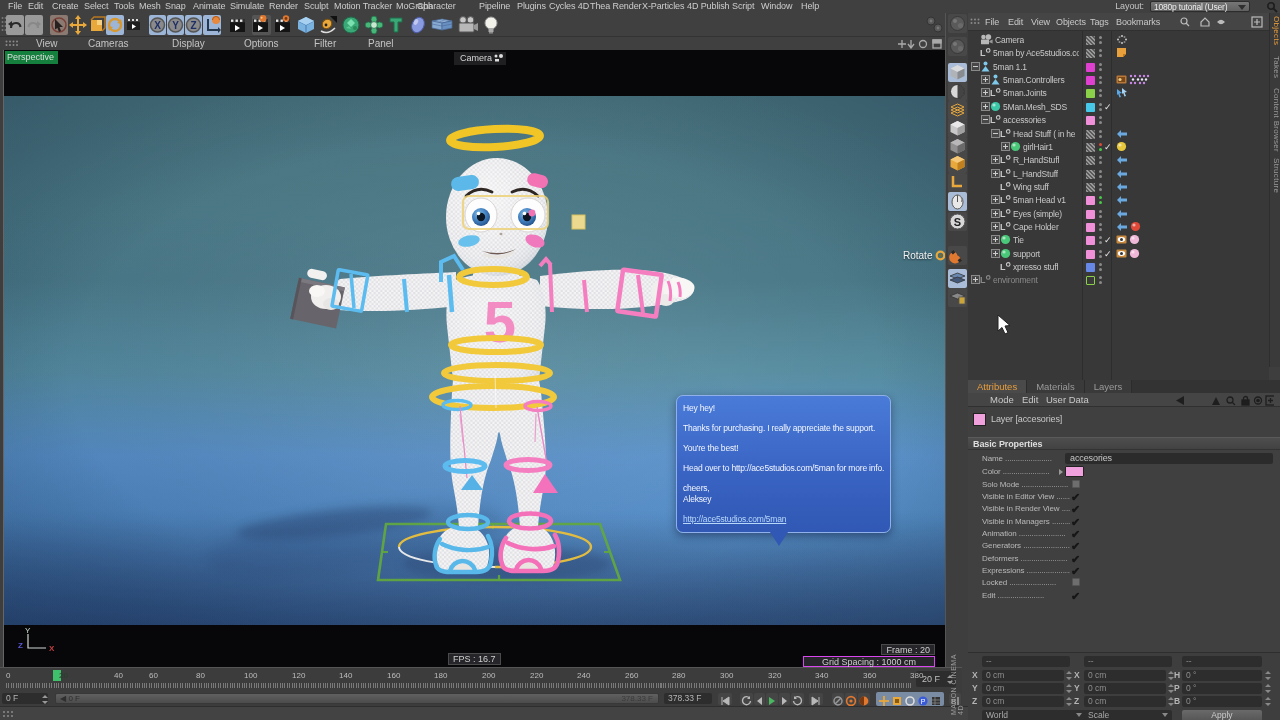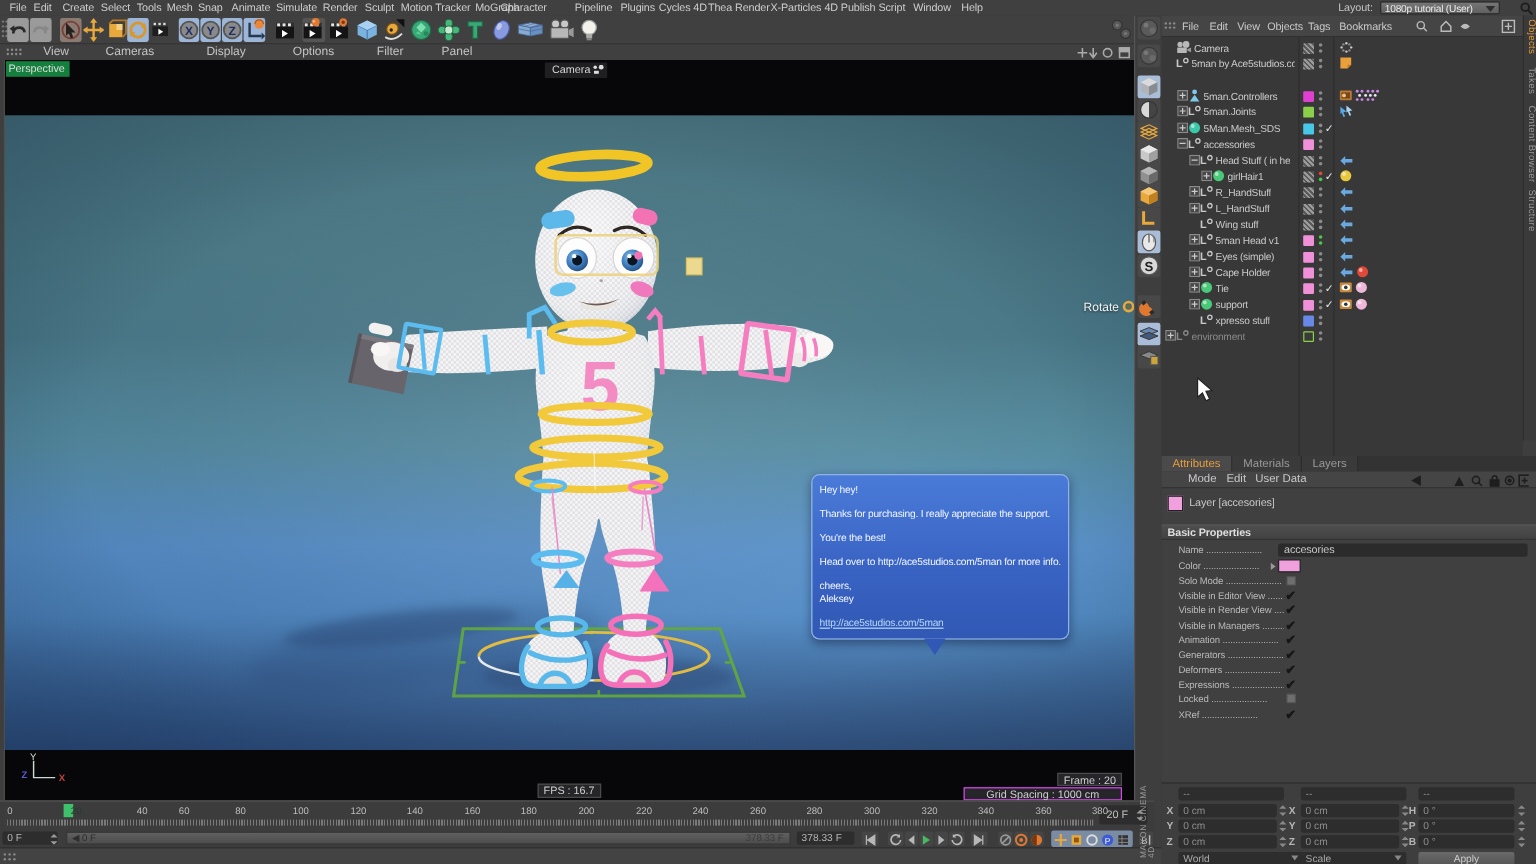--- a/index.html
+++ b/index.html
@@ -853,20 +853,30 @@
       <div class="orow" style="top:16.4px;color:#c9c9c9"><span style="display:inline-block;width:3px"></span><span style="display:inline-block;width:9px"></span><svg width="11" height="11" style="vertical-align:-2px">
           <text x="0" y="9" font-size="9" font-weight="bold" fill="#c8c8c8" font-family="Liberation Sans">L</text>
           <circle cx="8.2" cy="3.4" r="1.8" fill="none" stroke="#c8c8c8" stroke-width="1.1"></circle>
         </svg><span class="nm" style="margin-left:2px;max-width:86px">5man by Ace5studios.com</span><span class="csq" style="background:repeating-linear-gradient(45deg,#9a9a9a 0 1.5px,#5a5a5a 1.5px 3px)"></span><span class="dots">
           <i></i>
           <i></i>
         </span><span style="position:absolute;left:148px;top:0"><svg width="11" height="11" style="vertical-align:-2px">
             <path d="M1 1 h9 v6 l-3 3 h-6 z" fill="#e8a03c"></path>
             <path d="M10 7 l-3 0 0 3" fill="#c07818"></path>
           </svg></span></div>
+      <div class="orow" style="top:29.7px;color:#c9c9c9"><span style="display:inline-block;width:3px"></span><svg width="9" height="9" style="vertical-align:-1px">
+          <rect x="0.5" y="0.5" width="8" height="8" fill="#484848" stroke="#8a8a8a" stroke-width="1"></rect>
+          <line x1="2" y1="4.5" x2="7" y2="4.5" stroke="#ccc" stroke-width="1"></line>
+        </svg><svg width="11" height="11" style="vertical-align:-2px">
+          <circle cx="5.5" cy="2.6" r="2" fill="#7ec8ea"></circle>
+          <path d="M5.5 5 L1.5 10.5 H9.5 Z" fill="#7ec8ea"></path>
+        </svg><span class="nm" style="margin-left:2px;max-width:78px">5man 1.1</span><span class="csq" style="background:#e040d0"></span><span class="dots">
+          <i></i>
+          <i></i>
+        </span></div>
       <div class="orow" style="top:43.0px;color:#c9c9c9"><span style="display:inline-block;width:13px"></span><svg width="9" height="9" style="vertical-align:-1px">
           <rect x="0.5" y="0.5" width="8" height="8" fill="#484848" stroke="#8a8a8a" stroke-width="1"></rect>
           <line x1="2" y1="4.5" x2="7" y2="4.5" stroke="#ccc" stroke-width="1"></line>
           <line x1="4.5" y1="2" x2="4.5" y2="7" stroke="#ccc" stroke-width="1"></line>
         </svg><svg width="11" height="11" style="vertical-align:-2px">
           <circle cx="5.5" cy="2.6" r="2" fill="#7ec8ea"></circle>
           <path d="M5.5 5 L1.5 10.5 H9.5 Z" fill="#7ec8ea"></path>
         </svg><span class="nm" style="margin-left:2px;max-width:70px">5man.Controllers</span><span class="csq" style="background:#e040d0"></span><span class="dots">
           <i></i>
           <i></i>
@@ -1134,21 +1144,21 @@
       <div class="prow" style="top:121px;width:88px;overflow:hidden">Animation ......................</div>
       <div class="pchk" style="top:121px;height:12px;line-height:12px">✔</div>
       <div class="prow" style="top:133px;width:88px;overflow:hidden">Generators ......................</div>
       <div class="pchk" style="top:133px;height:12px;line-height:12px">✔</div>
       <div class="prow" style="top:146px;width:88px;overflow:hidden">Deformers ......................</div>
       <div class="pchk" style="top:146px;height:12px;line-height:12px">✔</div>
       <div class="prow" style="top:158px;width:88px;overflow:hidden">Expressions ......................</div>
       <div class="pchk" style="top:158px;height:12px;line-height:12px">✔</div>
       <div class="prow" style="top:170px;width:88px;overflow:hidden">Locked ......................</div>
       <div class="pbox" style="top:171px"></div>
-      <div class="prow" style="top:183px;width:88px;overflow:hidden">XRef ......................</div>
+      <div class="prow" style="top:183px;width:88px;overflow:hidden">Edit ......................</div>
       <div class="pchk" style="top:183px;height:12px;line-height:12px">✔</div>
     </div>
 <div id="coords">
       <div class="cfld" style="left:14px;top:3px;width:88px">--</div>
       <div class="cfld" style="left:116px;top:3px;width:88px">--</div>
       <div class="cfld" style="left:214px;top:3px;width:80px">--</div>
       <div class="clbl" style="left:4px;top:17px;font-weight:bold">X</div>
       <div class="cfld" style="left:14px;top:17px;width:82px">0 cm</div>
       <svg style="position:absolute;left:98px;top:18px" width="6" height="9">
         <path d="M3 0 6 3H0Z M3 9 0 6h6Z" fill="#888"></path>

